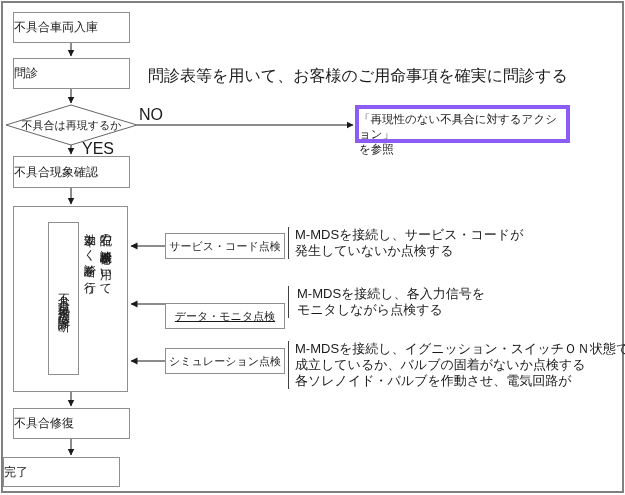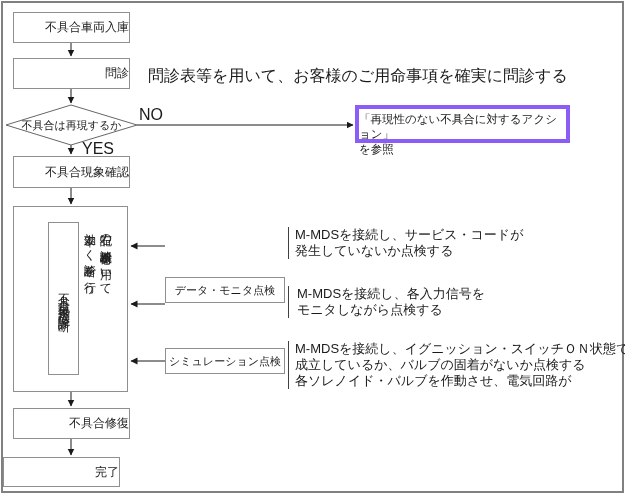--- a/index.html
+++ b/index.html
@@ -7,21 +7,21 @@
     position:relative;width:625px;height:495px;background:#fff;
     font-family:"Liberation Sans",sans-serif;color:#1a1a1a;overflow:hidden;
   }
   .frame{
     position:absolute;left:1px;top:1px;width:619px;height:488px;
     border:2px solid #808080;background:transparent;
   }
   .overlay{position:absolute;left:0;top:0;width:625px;height:495px;}
   .fbox{
     position:absolute;background:#fff;border:1px solid #8f8f8f;
-    display:flex;align-items:center;justify-content:flex-end;
+    display:flex;align-items:center;justify-content:flex-start;
     font-size:12px;text-align:center;box-sizing:border-box;
   }
   .note{position:absolute;font-size:16px;white-space:nowrap;}
   .desc{
     position:absolute;left:288px;font-size:13px;line-height:16px;
     border-left:1px solid #404040;padding-left:6px;white-space:nowrap;
   }
   .branch-label{position:absolute;font-size:16px;}
   .diamond-text{
     position:absolute;left:6px;top:105px;width:131px;height:40px;
@@ -111,26 +111,29 @@
 
   <div class="tallbox"></div>
   <div class="innerbox">
     <span class="vtext">不具合現象別故障診断</span>
   </div>
   <div class="vnote">
     <span>右記の診断機器を用いて</span>
     <span>効率よく診断を行う</span>
   </div>
 
+  <div class="checkbox" style="top:233px;">
+    <span>サービス・コード点検</span>
+  </div>
   <div class="desc" style="top:227px;">
     <div>M-MDSを接続し、サービス・コードが</div>
     <div>発生していないか点検する</div>
   </div>
 
-  <div class="checkbox" style="top:277px;">
+  <div class="checkbox" style="top:303px;text-decoration:underline;">
     <span>データ・モニタ点検</span>
   </div>
   <div class="desc" style="top:286px;padding-left:8px;">
     <div>M-MDSを接続し、各入力信号を</div>
     <div>モニタしながら点検する</div>
   </div>
 
   <div class="checkbox" style="top:348px;">
     <span>シミュレーション点検</span>
   </div>

